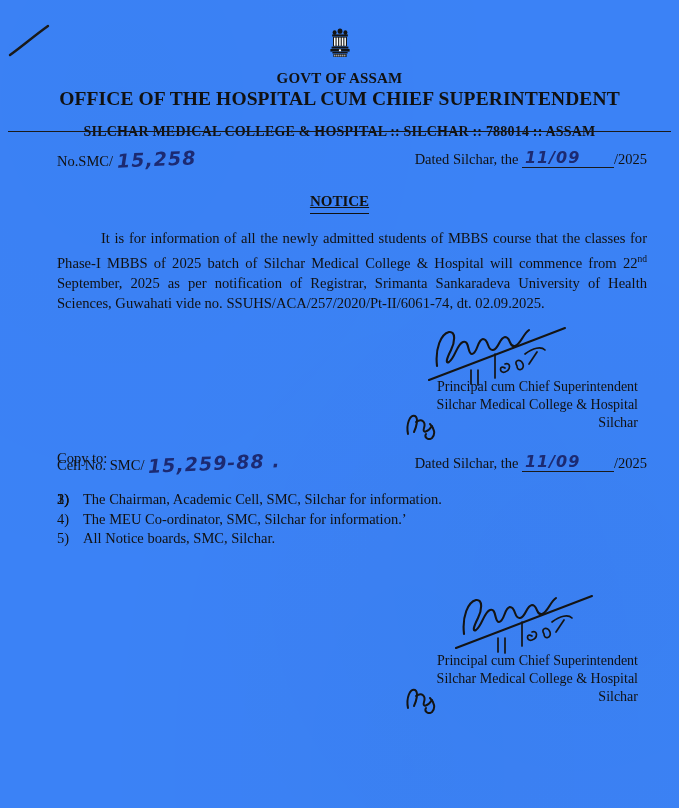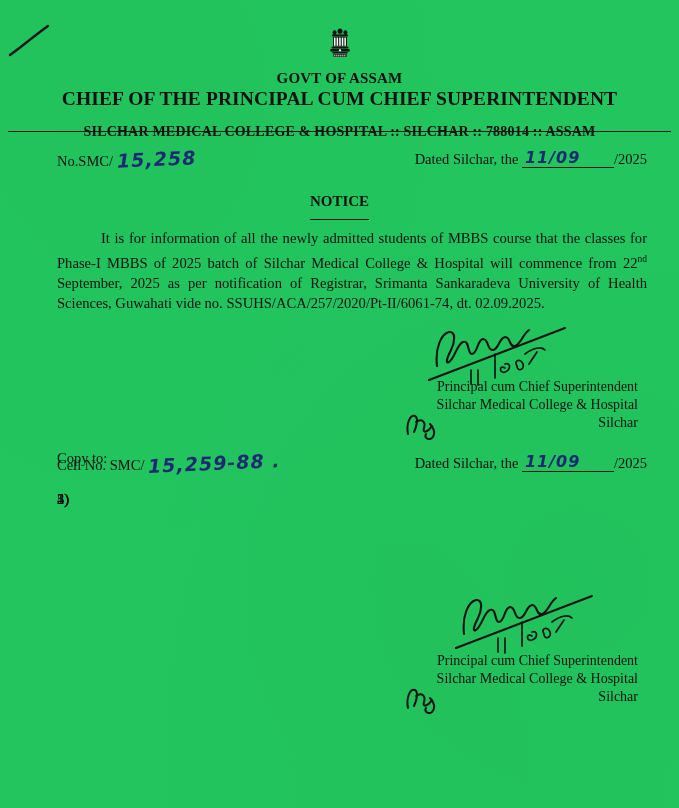--- a/index.html
+++ b/index.html
@@ -4,21 +4,21 @@
 <style>
   html, body {
     margin: 0;
     padding: 0;
     background: #ffffff;
   }
   .page {
     position: relative;
     width: 679px;
     height: 808px;
-    background: #22c55e;
+    background: #3b82f6;
     overflow: hidden;
     font-family: "Liberation Serif", "DejaVu Serif", serif;
     color: #111111;
   }
 
   
   .scan-texture {
     position: absolute;
     inset: 0;
     pointer-events: none;
@@ -111,21 +111,22 @@
   .notice-title {
     position: absolute;
     left: 0; right: 0;
     top: 193px;
     text-align: center;
     font-size: 15px;
     font-weight: bold;
   }
   .notice-title span {
     border-bottom: 1.6px solid #111;
-    padding-bottom: 10px;
+    padding-bottom: 4px;
+    text-decoration: underline;
   }
 
   
   .body-para {
     position: absolute;
     left: 57px;
     right: 32px;
     top: 228px;
     font-size: 14.6px;
     line-height: 20.5px;
@@ -234,21 +235,21 @@
         <rect x="9.4" y="27.6" width="0.9" height="1.9" fill="#fdfdfc"></rect>
         <rect x="11.4" y="27.6" width="0.9" height="1.9" fill="#fdfdfc"></rect>
         <rect x="13.4" y="27.6" width="0.9" height="1.9" fill="#fdfdfc"></rect>
         <rect x="15.4" y="27.6" width="0.9" height="1.9" fill="#fdfdfc"></rect>
         <rect x="17.4" y="27.6" width="0.9" height="1.9" fill="#fdfdfc"></rect>
       </g>
     </svg>
   </div>
 
   <div class="hdr hdr-govt">GOVT OF ASSAM</div>
-  <div class="hdr hdr-office">CHIEF OF THE PRINCIPAL CUM CHIEF SUPERINTENDENT</div>
+  <div class="hdr hdr-office">OFFICE OF THE HOSPITAL CUM CHIEF SUPERINTENDENT</div>
   <div class="hdr hdr-inst">SILCHAR MEDICAL COLLEGE &amp; HOSPITAL :: SILCHAR :: 788014 :: ASSAM</div>
 
   <div class="rule"></div>
 
   <div class="refline">
     <div class="left">
       <span>No.SMC/</span>
       <span class="hand hand-big">15,258</span>
     </div>
     <div class="right">
@@ -308,26 +309,29 @@
 
   <ul class="copy-list">
     <li>
       <span class="num">1)</span>
     </li>
     <li>
       <span class="num">2)</span>
     </li>
     <li>
       <span class="num">3)</span>
+      <span>The Chairman, Academic Cell, SMC, Silchar for information.</span>
     </li>
     <li>
       <span class="num">4)</span>
+      <span>The MEU Co-ordinator, SMC, Silchar for information.’</span>
     </li>
     <li>
       <span class="num">5)</span>
+      <span>All Notice boards, SMC, Silchar.</span>
     </li>
   </ul>
 
   <svg class="sig-mark sig-mark-2" viewBox="0 0 190 70">
     <g stroke="#141414" fill="none" stroke-width="2.1" stroke-linecap="round">
       <path d="M12 46 C 10 28, 16 14, 24 12 C 31 11, 30 22, 26 30 C 22 38, 20 44, 24 42 C 30 38, 32 24, 38 22 C 45 20, 42 34, 47 34 C 53 33, 52 20, 58 19 C 64 19, 62 31, 68 30 C 74 29, 74 18, 80 17 C 86 17, 84 28, 90 26 C 96 24, 98 14, 104 10"></path>
       <path d="M4 60 L 140 8"></path>
       <path d="M46 64 L 46 50" stroke-width="1.7"></path>
       <path d="M53 65 L 53 50" stroke-width="1.7"></path>
       <path d="M70 58 L 70 34" stroke-width="1.7"></path>

